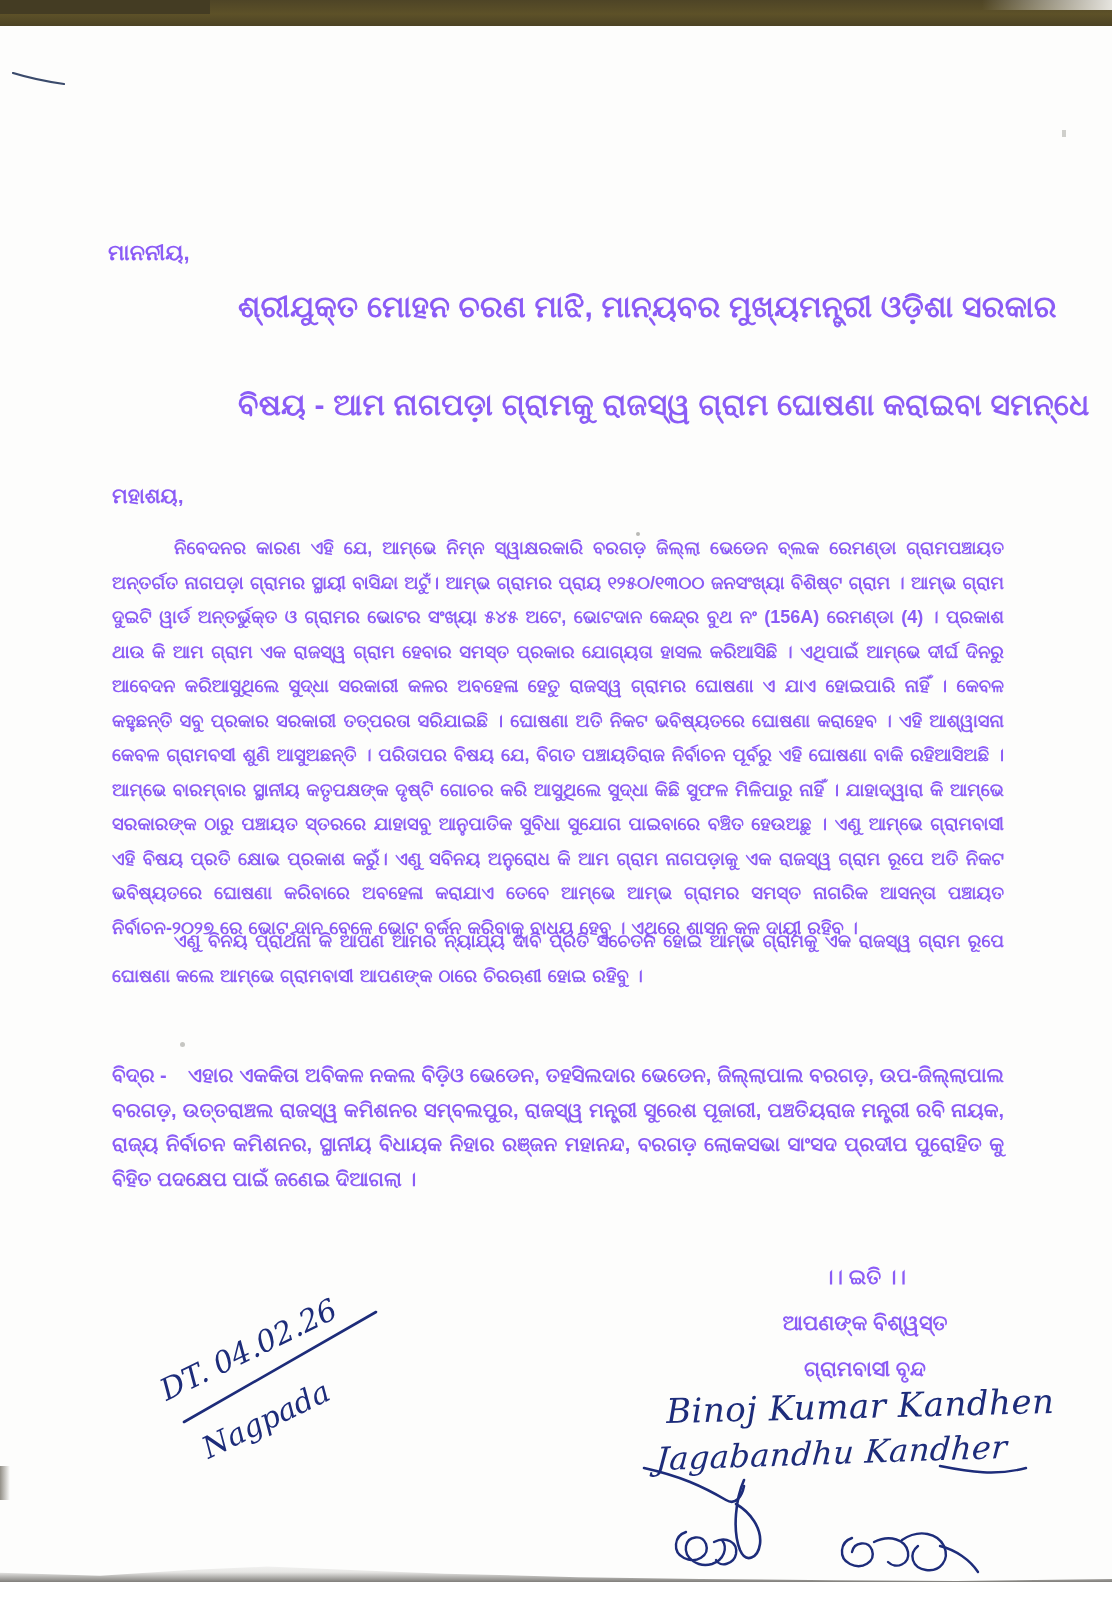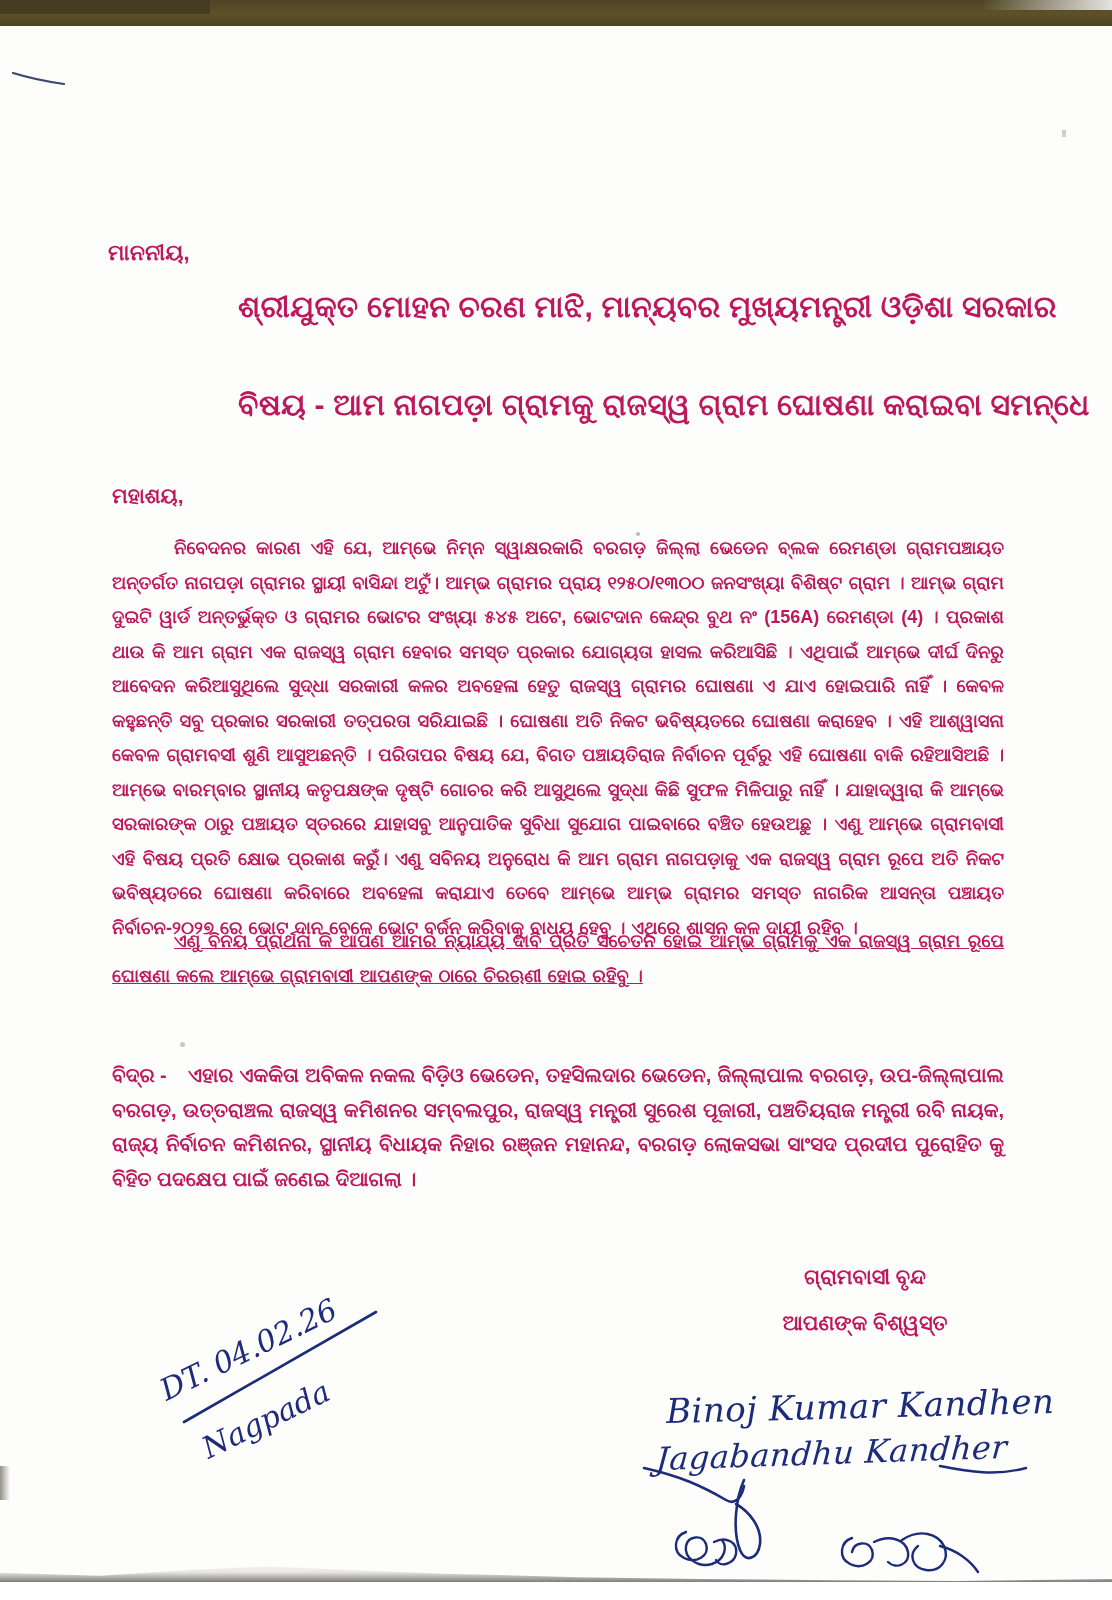--- a/index.html
+++ b/index.html
@@ -99,21 +99,21 @@
   .content {
     position: absolute;
     left: 0; top: 0;
     width: 1112px;
     color: #111;
   }
 
   .odia {
     font-family: "Liberation Sans", "DejaVu Sans", sans-serif;
     font-weight: 700;
-    color: #be185d;
+    color: #8b5cf6;
   }
 
   .salutation-top {
     position: absolute;
     left: 108px; top: 214px;
     font-size: 22px;
     letter-spacing: 0.2px;
   }
 
   .addressee {
@@ -141,21 +141,21 @@
     position: absolute;
     left: 112px;
     width: 892px;
     font-size: 18px;
     line-height: 34.5px;
     text-align: justify;
     text-justify: inter-word;
     word-spacing: 1px;
   }
   .body-para-1 { top: 505px; text-indent: 62px; }
-  .body-para-2 { top: 898px; text-indent: 62px; text-decoration: underline; }
+  .body-para-2 { top: 898px; text-indent: 62px; }
 
   .cc-block {
     position: absolute;
     left: 112px; top: 1032px;
     width: 892px;
     font-size: 20px;
     line-height: 34.5px;
     text-align: justify;
   }
   .cc-label {
@@ -275,22 +275,23 @@
 
       <div class="odia body-para body-para-1">ନିବେଦନର କାରଣ ଏହି ଯେ, ଆମ୍ଭେ ନିମ୍ନ ସ୍ୱାକ୍ଷରକାରି ବରଗଡ଼ ଜିଲ୍ଲା ଭେଡେନ ବ୍ଲକ ରେମଣ୍ଡା ଗ୍ରାମପଞ୍ଚାୟତ ଅନ୍ତର୍ଗତ ନାଗପଡ଼ା ଗ୍ରାମର ସ୍ଥାୟୀ ବାସିନ୍ଦା ଅଟୁଁ। ଆମ୍ଭ ଗ୍ରାମର ପ୍ରାୟ ୧୨୫୦/୧୩୦୦ ଜନସଂଖ୍ୟା ବିଶିଷ୍ଟ ଗ୍ରାମ । ଆମ୍ଭ ଗ୍ରାମ ଦୁଇଟି ୱାର୍ଡ ଅନ୍ତର୍ଭୁକ୍ତ ଓ ଗ୍ରାମର ଭୋଟର ସଂଖ୍ୟା ୫୪୫ ଅଟେ, ଭୋଟଦାନ କେନ୍ଦ୍ର ବୁଥ ନଂ (156A) ରେମଣ୍ଡା (4) । ପ୍ରକାଶ ଥାଉ କି ଆମ ଗ୍ରାମ ଏକ ରାଜସ୍ୱ ଗ୍ରାମ ହେବାର ସମସ୍ତ ପ୍ରକାର ଯୋଗ୍ୟତା ହାସଲ କରିଆସିଛି । ଏଥିପାଇଁ ଆମ୍ଭେ ଦୀର୍ଘ ଦିନରୁ ଆବେଦନ କରିଆସୁଥିଲେ ସୁଦ୍ଧା ସରକାରୀ କଳର ଅବହେଳା ହେତୁ ରାଜସ୍ୱ ଗ୍ରାମର ଘୋଷଣା ଏ ଯାଏ ହୋଇପାରି ନାହିଁ । କେବଳ କହୁଛନ୍ତି ସବୁ ପ୍ରକାର ସରକାରୀ ତତ୍ପରତା ସରିଯାଇଛି । ଘୋଷଣା ଅତି ନିକଟ ଭବିଷ୍ୟତରେ ଘୋଷଣା କରାହେବ । ଏହି ଆଶ୍ୱାସନା କେବଳ ଗ୍ରାମବସୀ ଶୁଣି ଆସୁଅଛନ୍ତି । ପରିତାପର ବିଷୟ ଯେ, ବିଗତ ପଞ୍ଚାୟତିରାଜ ନିର୍ବାଚନ ପୂର୍ବରୁ ଏହି ଘୋଷଣା ବାକି ରହିଆସିଅଛି । ଆମ୍ଭେ ବାରମ୍ବାର ସ୍ଥାନୀୟ କତୃପକ୍ଷଙ୍କ ଦୃଷ୍ଟି ଗୋଚର କରି ଆସୁଥିଲେ ସୁଦ୍ଧା କିଛି ସୁଫଳ ମିଳିପାରୁ ନାହିଁ । ଯାହାଦ୍ୱାରା କି ଆମ୍ଭେ ସରକାରଙ୍କ ଠାରୁ ପଞ୍ଚାୟତ ସ୍ତରରେ ଯାହାସବୁ ଆନୁପାତିକ ସୁବିଧା ସୁଯୋଗ ପାଇବାରେ ବଞ୍ଚିତ ହେଉଅଛୁ । ଏଣୁ ଆମ୍ଭେ ଗ୍ରାମବାସୀ ଏହି ବିଷୟ ପ୍ରତି କ୍ଷୋଭ ପ୍ରକାଶ କରୁଁ। ଏଣୁ ସବିନୟ ଅନୁରୋଧ କି ଆମ ଗ୍ରାମ ନାଗପଡ଼ାକୁ ଏକ ରାଜସ୍ୱ ଗ୍ରାମ ରୂପେ ଅତି ନିକଟ ଭବିଷ୍ୟତରେ ଘୋଷଣା କରିବାରେ ଅବହେଳା କରାଯାଏ ତେବେ ଆମ୍ଭେ ଆମ୍ଭ ଗ୍ରାମର ସମସ୍ତ ନାଗରିକ ଆସନ୍ତା ପଞ୍ଚାୟତ ନିର୍ବାଚନ-୨୦୨୭ ରେ ଭୋଟ ଦାନ ବେଳେ ଭୋଟ ବର୍ଜନ କରିବାକୁ ବାଧ୍ୟ ହେବୁ । ଏଥିରେ ଶାସନ କଳ ଦାୟୀ ରହିବ ।</div>
 
       <div class="odia body-para body-para-2">ଏଣୁ ବିନୟ ପ୍ରାର୍ଥନା କି ଆପଣ ଆମର ନ୍ୟାଯ୍ୟ ଦାବି ପ୍ରତି ସଚେତନ ହୋଇ ଆମ୍ଭ ଗ୍ରାମକୁ ଏକ ରାଜସ୍ୱ ଗ୍ରାମ ରୂପେ ଘୋଷଣା କଲେ ଆମ୍ଭେ ଗ୍ରାମବାସୀ ଆପଣଙ୍କ ଠାରେ ଚିରଋଣୀ ହୋଇ ରହିବୁ ।</div>
 
       <div class="odia cc-block">
         <span class="cc-label">ବିଦ୍ର -</span><span>ଏହାର ଏକକିତା ଅବିକଳ ନକଲ ବିଡ଼ିଓ ଭେଡେନ, ତହସିଲଦାର ଭେଡେନ, ଜିଲ୍ଲାପାଲ ବରଗଡ଼, ଉପ-ଜିଲ୍ଲାପାଲ ବରଗଡ଼, ଉତ୍ତରାଞ୍ଚଲ ରାଜସ୍ୱ କମିଶନର ସମ୍ବଲପୁର, ରାଜସ୍ୱ ମନ୍ତ୍ରୀ ସୁରେଶ ପୂଜାରୀ, ପଞ୍ଚତିୟରାଜ ମନ୍ତ୍ରୀ ରବି ନାୟକ, ରାଜ୍ୟ ନିର୍ବାଚନ କମିଶନର, ସ୍ଥାନୀୟ ବିଧାୟକ ନିହାର ରଞ୍ଜନ ମହାନନ୍ଦ, ବରଗଡ଼ ଲୋକସଭା ସାଂସଦ ପ୍ରଦୀପ ପୁରୋହିତ କୁ ବିହିତ ପଦକ୍ଷେପ ପାଇଁ ଜଣେଇ ଦିଆଗଲା ।</span>
       </div>
 
       <div class="odia closing">
+        <span class="line">।। ଇତି ।।</span>
+        <span class="line">ଆପଣଙ୍କ ବିଶ୍ୱସ୍ତ</span>
         <span class="line">ଗ୍ରାମବାସୀ ବୃନ୍ଦ</span>
-        <span class="line">ଆପଣଙ୍କ ବିଶ୍ୱସ୍ତ</span>
       </div>
 
       <div class="date-stamp">
         <svg class="slash" viewBox="0 0 200 118">
           <path d="M4 114 L 196 4" stroke="#1d2c7a" stroke-width="2.6" fill="none" stroke-linecap="round"></path>
         </svg>
         <div class="hand dt-line">DT. 04.02.26</div>
         <div class="hand place-line">Nagpada</div>
       </div>
 

